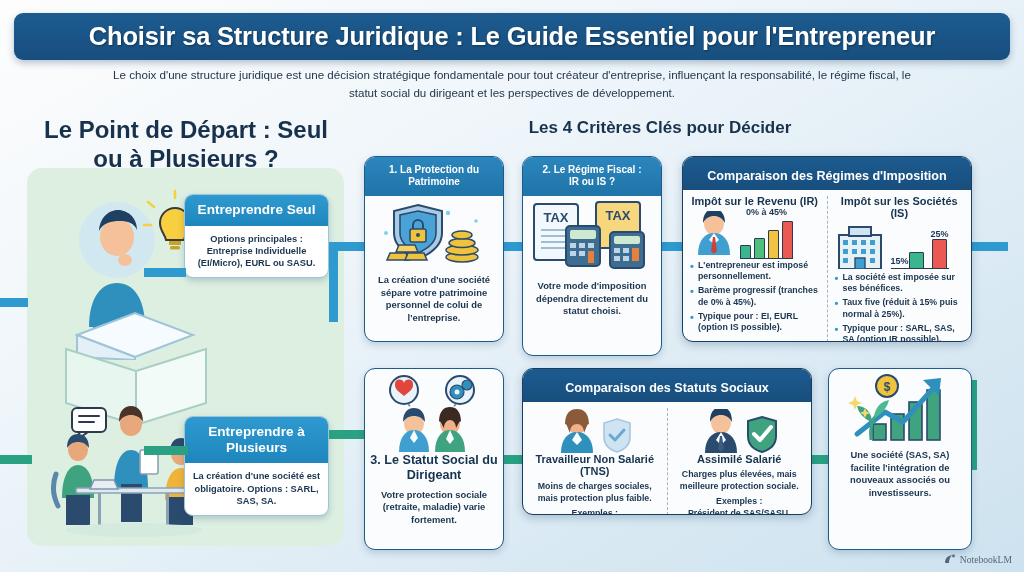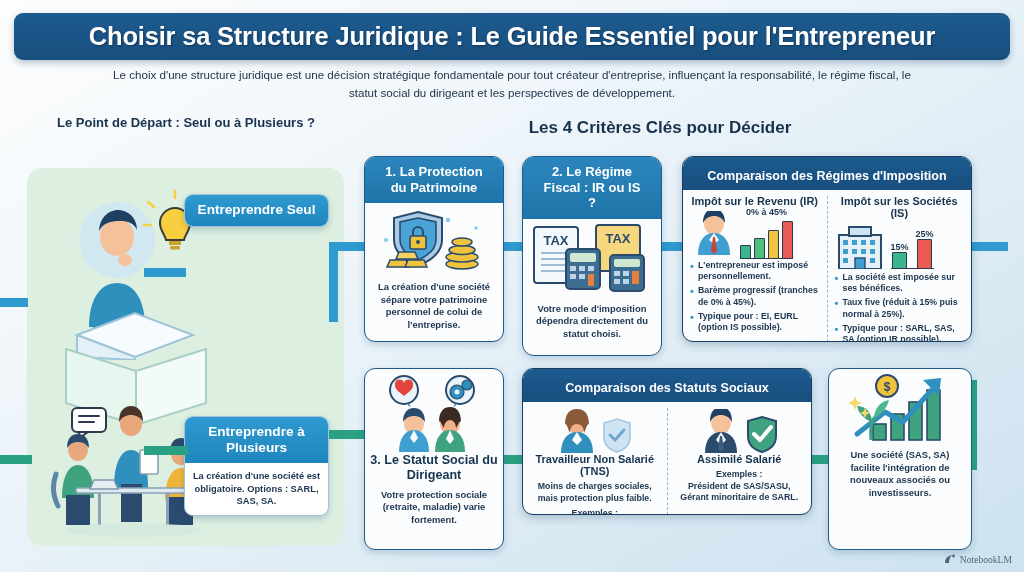--- a/index.html
+++ b/index.html
@@ -26,21 +26,21 @@
   }
   .subtitle {
     position: absolute; left: 110px; top: 66px; width: 804px;
     text-align: center; font-size: 11.6px; line-height: 1.52; color: #22374d; font-weight: 500;
   }
 
   
   .sec-head {
     position: absolute; font-weight: bold; color: #18324e; text-align: center;
   }
-  #head-left { left: 28px; top: 115px; width: 316px; font-size: 13px; line-height: 1.22; }
+  #head-left { left: 28px; top: 115px; width: 316px; font-size: 24px; line-height: 1.22; }
   #head-right { left: 430px; top: 118px; width: 460px; font-size: 17px; }
 
   
   .left-panel {
     position: absolute; left: 27px; top: 168px; width: 317px; height: 378px;
     background: #dcefe1; border-radius: 15px;
   }
   .illus { position: absolute; }
 
   
@@ -65,33 +65,33 @@
   .conn { position: absolute; background: #2e9ad0; }
   .conn.green { background: #2aa182; }
 
   
   .card {
     position: absolute; background: #fbfcfd; border: 1.6px solid #1d5b8f;
     border-radius: 11px; box-shadow: 0 3px 7px rgba(25,70,110,.20); overflow: hidden;
   }
   .card-head {
     background: linear-gradient(180deg, #2b86bd 0%, #1f74a8 100%);
-    color: #fff; font-size: 13px; font-weight: bold; text-align: center;
+    color: #fff; font-size: 10px; font-weight: bold; text-align: center;
     padding: 7px 16px 8px; line-height: 1.2;
   }
   .card-title-plain {
     font-size: 12.6px; font-weight: bold; text-align: center; color: #16334f;
     line-height: 1.18; padding: 0 4px;
   }
   .card-body {
     font-size: 9.4px; font-weight: bold; text-align: center; color: #1b3550;
     line-height: 1.34; padding: 6px 8px 7px;
   }
   #card1 { left: 364px; top: 156px; width: 140px; height: 186px; }
-  #card2 { left: 522px; top: 156px; width: 140px; height: 200px; border-radius: 12px; }
+  #card2 { left: 522px; top: 156px; width: 140px; height: 200px; }
   #card3 { left: 364px; top: 368px; width: 140px; height: 182px; }
   #card4 { left: 828px; top: 368px; width: 144px; height: 182px; }
 
   
   .cmp {
     position: absolute; background: #fbfcfd; border: 1.8px solid #173f63;
     border-radius: 11px; box-shadow: 0 3px 8px rgba(20,60,100,.25); overflow: hidden;
   }
   .cmp-head {
     background: linear-gradient(180deg, #1d5b8f 0%, #174e7e 100%);
@@ -216,20 +216,21 @@
     <path d="M46 80 L66 80 L70 89 L42 89 Z" fill="#e6eef4" stroke="#7f97ab" stroke-width="1.5"></path>
 
     <path d="M8 74 q-6 16 2 32" stroke="#5b87ab" stroke-width="5" fill="none" stroke-linecap="round"></path>
     <path d="M158 78 q6 16 -2 32" stroke="#5b87ab" stroke-width="5" fill="none" stroke-linecap="round"></path>
     <ellipse cx="86" cy="130" rx="68" ry="7" fill="#cfe6de" opacity=".6"></ellipse>
   </svg>
 </div>
 
 <div class="pill" id="pill-seul">
   <div class="pill-head">Entreprendre Seul</div>
+  <div class="pill-body">Options principales : Entreprise Individuelle (EI/Micro), EURL ou SASU.</div>
 </div>
 <div class="pill" id="pill-plusieurs">
   <div class="pill-head">Entreprendre à Plusieurs</div>
   <div class="pill-body">La création d'une société est obligatoire. Options : SARL, SAS, SA.</div>
 </div>
 
 <div class="conn" style="left:144px; top:268px; width:42px; height:9px;"></div>
 <div class="conn" style="left:329px; top:242px; width:40px; height:9px;"></div>
 <div class="conn" style="left:329px; top:242px; width:9px; height:80px;"></div>
 <div class="conn green" style="left:144px; top:446px; width:44px; height:9px;"></div>
@@ -422,21 +423,21 @@
             <rect x="6" y="24" width="5" height="5"></rect>
               <rect x="15" y="24" width="5" height="5"></rect>
               <rect x="24" y="24" width="5" height="5"></rect>
               <rect x="33" y="24" width="5" height="5"></rect>
             <rect x="6" y="33" width="5" height="5"></rect>
               <rect x="33" y="33" width="5" height="5"></rect>
           </g>
           <rect x="18" y="33" width="10" height="11" fill="#3f9fd0" stroke="#2b4b6e" stroke-width="1.4"></rect>
         </svg>
         <div class="minichart" style="gap:7px;align-items:flex-end;">
-          <div style="display:flex;flex-direction:column;align-items:center;">
+          <div style="display:flex;flex-direction:row;align-items:center;">
             <div class="chart-label">15%</div>
             <div class="bar" style="height:17px;width:15px;background:#3bb58e;"></div>
           </div>
           <div style="display:flex;flex-direction:column;align-items:center;">
             <div class="chart-label">25%</div>
             <div class="bar" style="height:30px;width:15px;background:#ea5a52;"></div>
           </div>
           <div class="axis-line"></div>
         </div>
       </div>
@@ -479,20 +480,21 @@
           <path d="M4 44c0-14 7-21 16-21s16 7 16 21z" fill="#2b4b6e"></path>
           <path d="M20 23 l-5 8 5 5 5-5z" fill="#f7fbfd"></path>
           <path d="M19 27 l-2 13 3 3 3-3-2-13z" fill="#3b5c7e"></path>
         </svg>
         <svg width="32" height="38" viewBox="0 0 32 38">
           <path d="M16 2 L30 6 L30 21 Q30 33 16 37 Q2 33 2 21 L2 6 Z" fill="#3fa37f" stroke="#2b4b6e" stroke-width="2"></path>
           <path d="M8 19 l6 6 11-13" fill="none" stroke="#ffffff" stroke-width="4" stroke-linecap="round" stroke-linejoin="round"></path>
         </svg>
       </div>
       <div class="cmp-coltitle">Assimilé Salarié</div>
+      <div class="stat-txt">Charges plus élevées, mais meilleure protection sociale.</div>
       <div class="stat-txt">Exemples :</div>
       <div class="stat-txt" style="margin-top:0;">Président de SAS/SASU, Gérant minoritaire de SARL.</div>
     </div>
   </div>
 </div>
 
 <div class="watermark">
   <svg width="12" height="12" viewBox="0 0 12 12">
     <path d="M1 10 Q1 3 8 2 Q5 5 5 10 Z" fill="#52677a"></path>
     <circle cx="9.5" cy="3" r="1.4" fill="#52677a"></circle>

